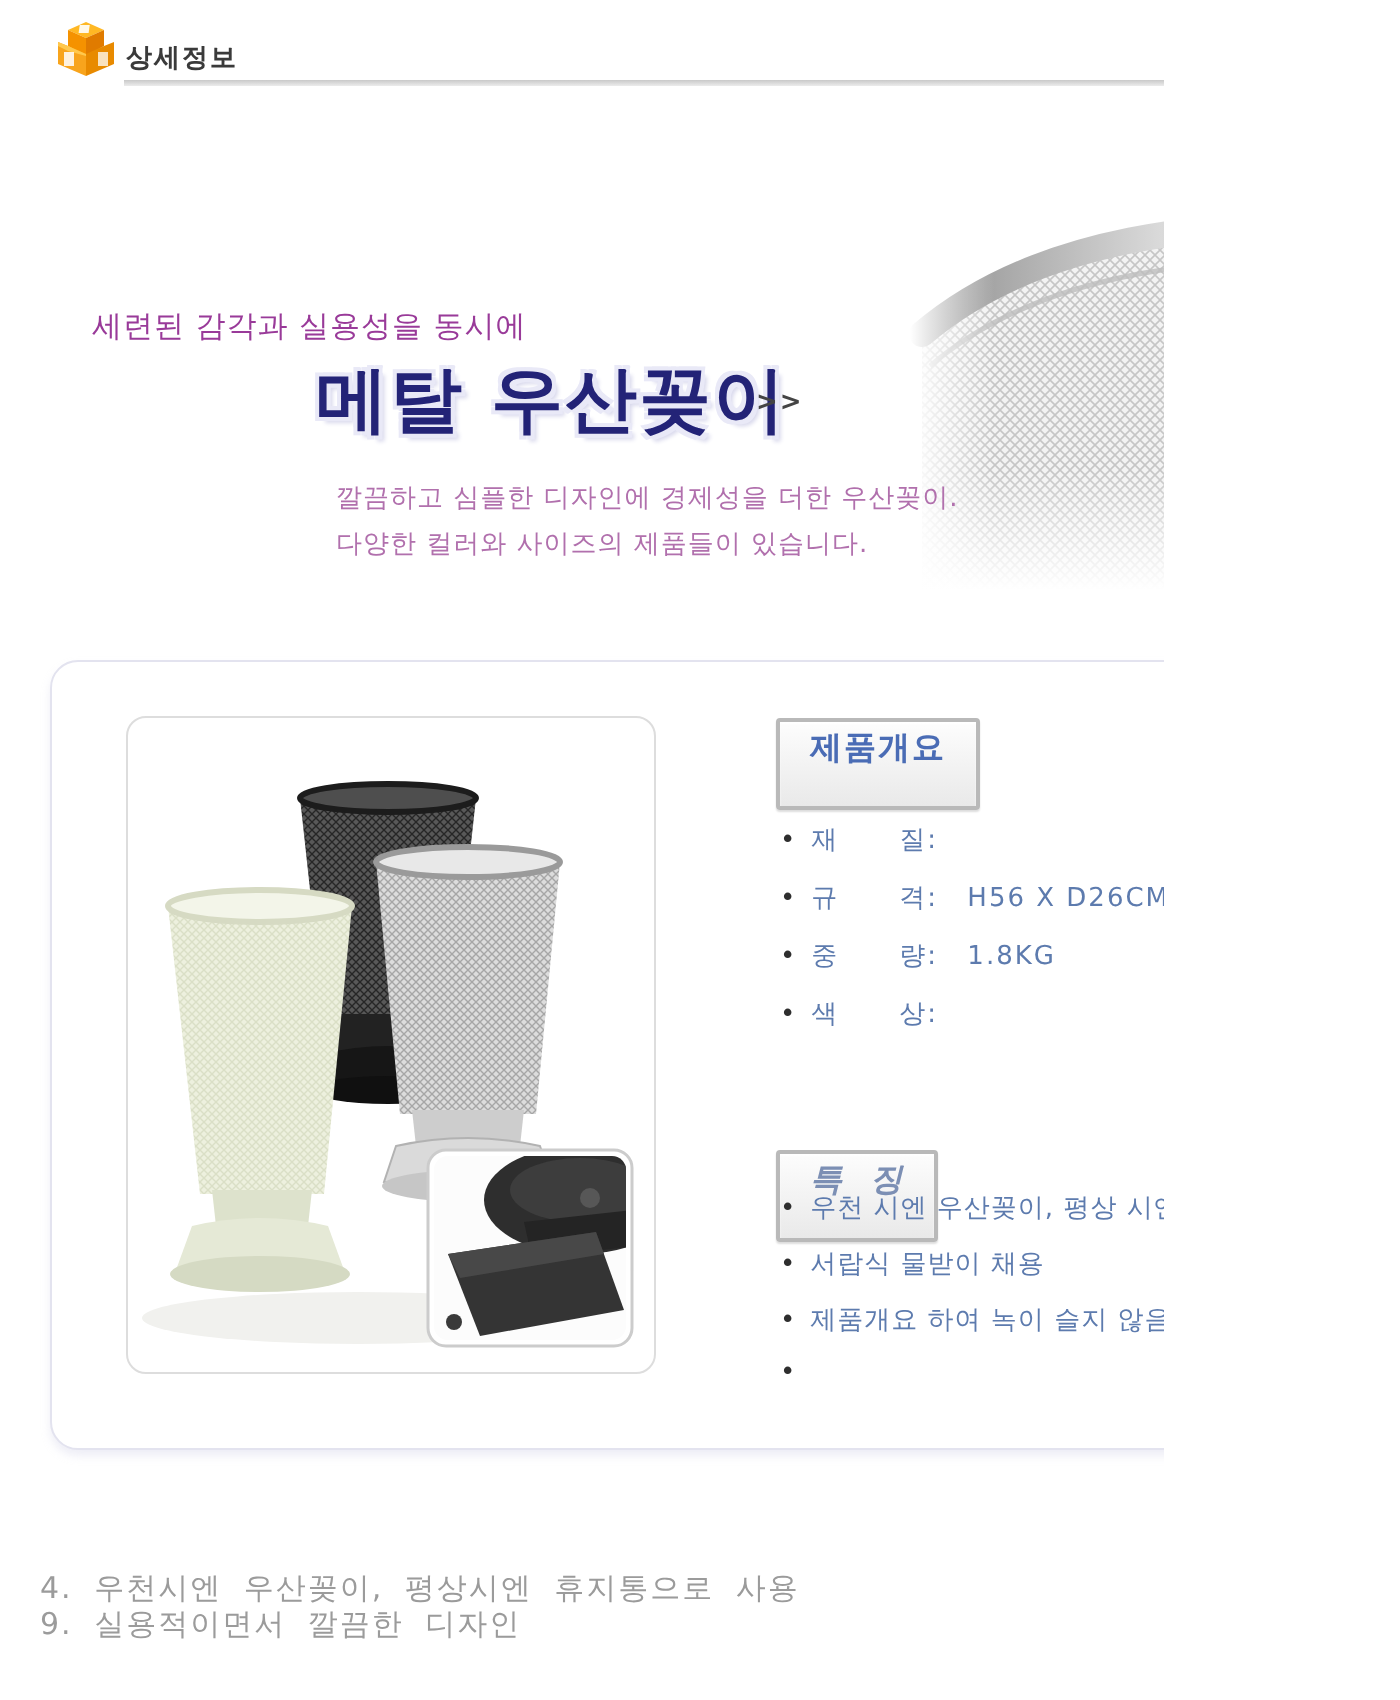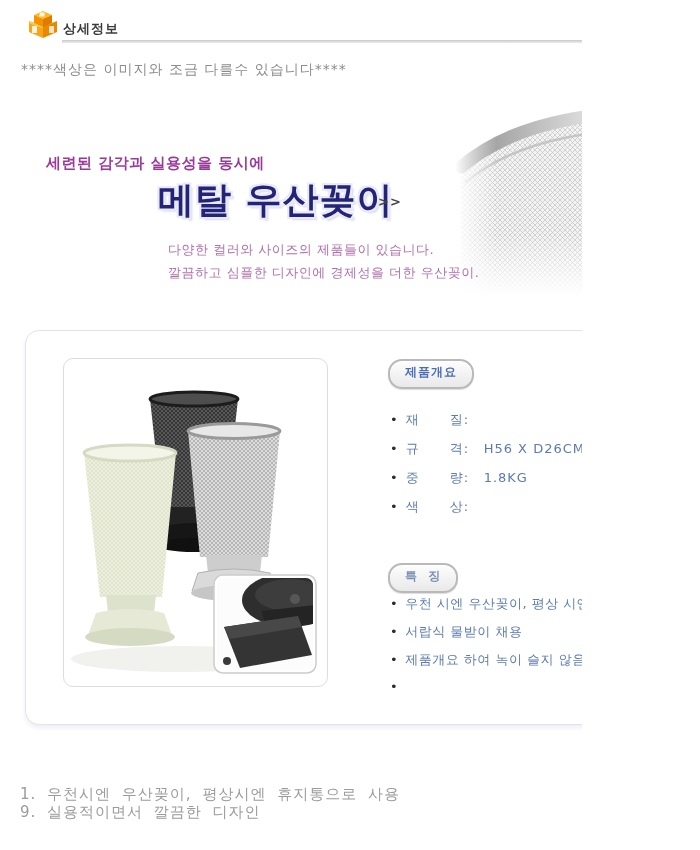--- a/index.html
+++ b/index.html
@@ -11,46 +11,46 @@
   .hdr-title{position:absolute;left:63px;top:20px;font-size:13px;font-weight:bold;color:#3a3a3a;letter-spacing:1px;}
   .hdr-line{position:absolute;left:62px;top:40px;width:566px;height:3px;
             background:linear-gradient(#c9c9c9,#ececec);}
 
   
   .notice{position:absolute;left:21px;top:61px;font-size:14px;color:#8c8c8c;letter-spacing:1px;}
 
   
   .banner{position:absolute;left:0;top:88px;width:700px;height:212px;}
   .banner-photo{position:absolute;right:0;top:7px;width:245px;height:200px;}
-  .tagline{position:absolute;left:46px;top:66px;font-size:15px;font-weight:bold;color:#993a99;letter-spacing:.5px;text-align:right;}
+  .tagline{position:absolute;left:46px;top:66px;font-size:15px;font-weight:normal;color:#993a99;letter-spacing:.5px;text-align:right;}
   .big-title{position:absolute;left:158px;top:88px;font-size:36px;font-weight:bold;color:#232377;letter-spacing:1px;
              text-shadow:-2px -2px 0 #e9e9f7,2px -2px 0 #e9e9f7,-2px 2px 0 #e9e9f7,2px 2px 0 #e9e9f7,3px 3px 2px #d8d8ec;text-align:right;}
   .big-title-arrows{position:absolute;left:378px;top:106px;font-size:13px;font-weight:bold;color:#444;letter-spacing:1px;}
   .desc{position:absolute;left:168px;top:150px;font-size:13px;color:#b170ad;line-height:23px;letter-spacing:.5px;}
 
   
   .content-box{position:absolute;left:25px;top:330px;width:648px;height:393px;background:#fff;
                border:1px solid #e3e3ef;border-radius:14px;box-shadow:0 3px 4px rgba(205,205,230,.35);}
   .img-box{position:absolute;left:37px;top:27px;width:263px;height:327px;background:#fff;
            border:1px solid #dddddd;border-radius:10px;overflow:hidden;}
   .right-col{position:absolute;left:362px;top:28px;width:285px;}
 
-  .badge{display:inline-block;padding:3px 15px 6px 15px;border:2px solid #b9b9b9;border-radius:14px;
+  .badge{display:inline-block;padding:3px 15px 18px 15px;border:2px solid #b9b9b9;border-radius:2px;
          background:linear-gradient(#fdfdfd,#e9e9e9);box-shadow:inset 0 1px 1px #ffffff,0 1px 1px #dddddd;
-         color:#4a6cb5;font-weight:bold;font-size:12px;letter-spacing:1px;white-space:pre;}
+         color:#4a6cb5;font-weight:bold;font-size:16px;letter-spacing:1px;white-space:pre;}
   .badge.feat{color:#7c8fb4;}
 
   .spec-rows{position:absolute;left:2px;top:52px;width:283px;}
   .spec-row{display:flex;align-items:baseline;height:29px;font-size:13px;color:#5d7bae;letter-spacing:1px;}
   .bullet{color:#2e2e2e;font-size:13px;margin-right:7px;}
   .spec-l1{display:inline-block;width:44px;}
   .spec-l2{display:inline-block;width:34px;}
   .spec-val{white-space:pre;}
 
-  .feat-badge-wrap{position:absolute;left:0;top:204px;}
+  .feat-badge-wrap{position:absolute;left:0;top:216px;font-style:italic;}
   .feat-rows{position:absolute;left:2px;top:236px;width:300px;}
   .feat-row{display:flex;align-items:baseline;height:28px;font-size:13px;color:#5d7bae;letter-spacing:.5px;white-space:nowrap;}
 
   
   .footer-list{position:absolute;left:20px;top:786px;font-size:15px;color:#9b9b9b;line-height:17.5px;
                letter-spacing:1px;word-spacing:5px;}
 </style>
 </head>
 <body>
 
@@ -63,21 +63,20 @@
     <rect x="14.5" y="4.5" width="5" height="4" fill="#fff" opacity="0.9" transform="skewX(-8)"></rect>
     <polygon points="8,15 17,19 17,30 3,24 3,13" fill="#f8a41c"></polygon>
     <polygon points="26,15 17,19 17,30 31,24 31,13" fill="#e88a00"></polygon>
     <polygon points="3,13 8,15 17,19 17,20 8,17.5 3,15" fill="#ffc84d"></polygon>
     <rect x="6" y="18" width="5" height="7" fill="#fff" opacity="0.85"></rect>
     <rect x="23" y="18" width="5" height="7" fill="#fff" opacity="0.75"></rect>
   </svg>
   <div class="hdr-title">상세정보</div>
   <div class="hdr-line"></div>
 
-  <div class="notice">****색상은 이미지와 조금 다를수 있습니다****</div>
 
   <div class="banner">
     <svg class="banner-photo" viewBox="0 0 245 200">
       <defs>
         <pattern id="meshB" width="5" height="5" patternUnits="userSpaceOnUse">
           <rect width="5" height="5" fill="#f3f3f3"></rect>
           <path d="M0 0 L5 5 M5 0 L0 5" stroke="#c6c6c6" stroke-width="0.8"></path>
         </pattern>
         <linearGradient id="rimG" x1="0" y1="0" x2="1" y2="0">
           <stop offset="0" stop-color="#8f8f8f"></stop>
@@ -96,22 +95,22 @@
       <path d="M6 78 C 60 30, 150 14, 245 28 L 245 200 L 6 200 Z" fill="url(#meshB)"></path>
       <path d="M6 72 C 60 26, 150 10, 245 22" stroke="url(#rimG)" stroke-width="13" fill="none" stroke-linecap="round"></path>
       <path d="M10 88 C 64 42, 152 28, 245 40" stroke="#bdbdbd" stroke-width="2.5" fill="none" opacity="0.8"></path>
       <rect x="0" y="140" width="245" height="60" fill="url(#fadeW)"></rect>
       <rect x="0" y="0" width="42" height="200" fill="url(#fadeL)"></rect>
     </svg>
     <div class="tagline">세련된 감각과 실용성을 동시에</div>
     <div class="big-title">메탈 우산꽂이</div>
     <div class="big-title-arrows">&gt;&gt;</div>
     <div class="desc">
+      <div>깔끔하고 심플한 디자인에 경제성을 더한 우산꽂이.</div>
       <div>다양한 컬러와 사이즈의 제품들이 있습니다.</div>
-      <div>깔끔하고 심플한 디자인에 경제성을 더한 우산꽂이.</div>
     </div>
   </div>
 
   <div class="content-box">
 
     <div class="img-box">
       <svg width="263" height="327" viewBox="0 0 263 327">
         <defs>
           <pattern id="meshD" width="4" height="4" patternUnits="userSpaceOnUse">
             <rect width="4" height="4" fill="#585858"></rect>
@@ -220,17 +219,17 @@
           <span>제품개요 하여 녹이 슬지 않음</span>
         </div>
         <div class="feat-row">
           <span class="bullet">•</span>
         </div>
       </div>
     </div>
   </div>
 
   <div class="footer-list">
-    <div>1. 우천시엔 우산꽂이, 평상시엔 휴지통으로 사용</div>
+    <div>4. 우천시엔 우산꽂이, 평상시엔 휴지통으로 사용</div>
     <div>9. 실용적이면서 깔끔한 디자인</div>
   </div>
 
 </div>
 
 </body></html>

